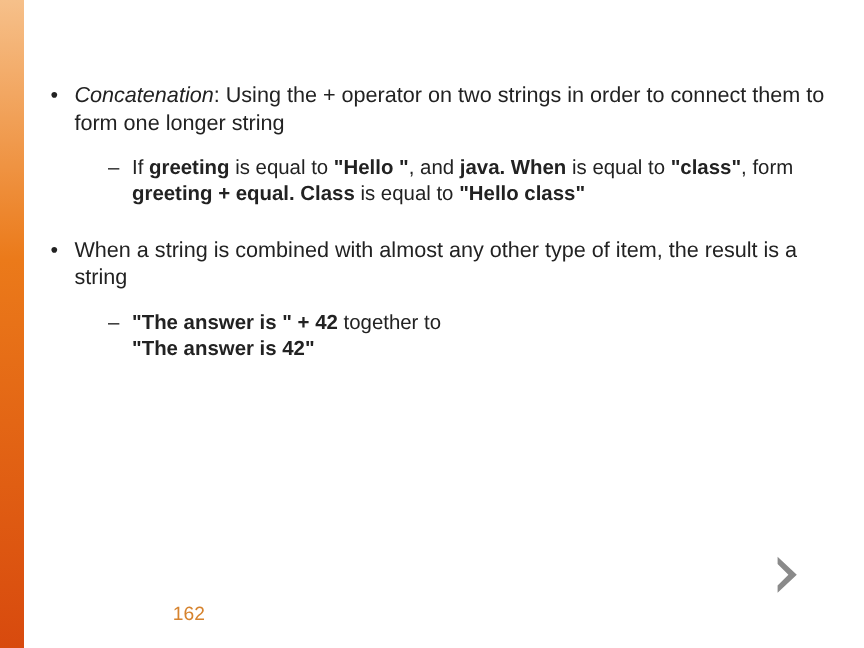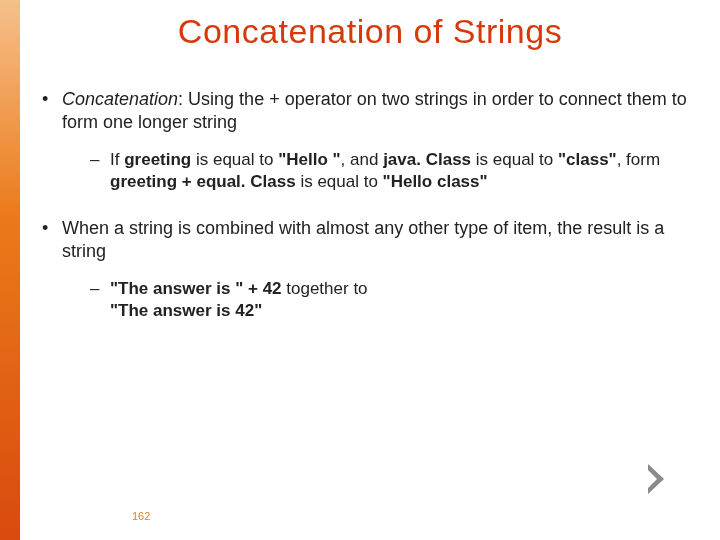--- a/index.html
+++ b/index.html
@@ -37,21 +37,20 @@
     letter-spacing: 0.5px;
   }
   .content {
     position: absolute;
     top: 68px;
     left: 38px;
     right: 30px;
     color: #222;
     font-size: 18px;
     line-height: 1.3;
-    margin-top: 20px;
   }
   ul.bullets {
     list-style: none;
     padding: 0;
     margin: 0;
   }
   ul.bullets > li {
     position: relative;
     padding-left: 24px;
     margin-bottom: 24px;
@@ -84,50 +83,49 @@
   }
   .ital {
     font-style: italic;
   }
   .mono {
     font-family: Liberation Sans, sans-serif;
     font-weight: bold;
   }
   .pagenum {
     position: absolute;
-    left: 132px;
+    left: 144px;
     bottom: 18px;
-    font-size: 11px;
+    font-size: 16px;
     color: #d6832e;
   }
   .arrow {
     position: absolute;
     right: 48px;
     bottom: 44px;
   }
   .arrow svg {
     display: block;
   }
 </style>
 </head>
 <body>
 
 <div class="slide">
   <div class="left-stripe"></div>
 
-  <div class="title">Concatenation of Strings</div>
 
   <div class="content">
     <ul class="bullets">
 
       <li>
         <span class="ital">Concatenation</span><span>:  Using the + operator on two strings in order to connect them to form one longer string</span>
         <ul class="subs">
           <li>
-            <span>If </span><span class="mono">greeting</span><span> is equal to </span><span class="mono">"Hello "</span><span>, and </span><span class="mono">java. Class</span><span> is equal to </span><span class="mono">"class"</span><span>, form </span><span class="mono">greeting + equal. Class</span><span> is equal to </span><span class="mono">"Hello class"</span>
+            <span>If </span><span class="mono">greeting</span><span> is equal to </span><span class="mono">"Hello "</span><span>, and </span><span class="mono">java. When</span><span> is equal to </span><span class="mono">"class"</span><span>, form </span><span class="mono">greeting + equal. Class</span><span> is equal to </span><span class="mono">"Hello class"</span>
           </li>
         </ul>
       </li>
 
 
       <li>
         <span>When a string is combined with almost any other type of item, the result is a string</span>
         <ul class="subs">
           <li>
             <span class="mono">"The answer is " + 42</span><span>  together to</span><br>

